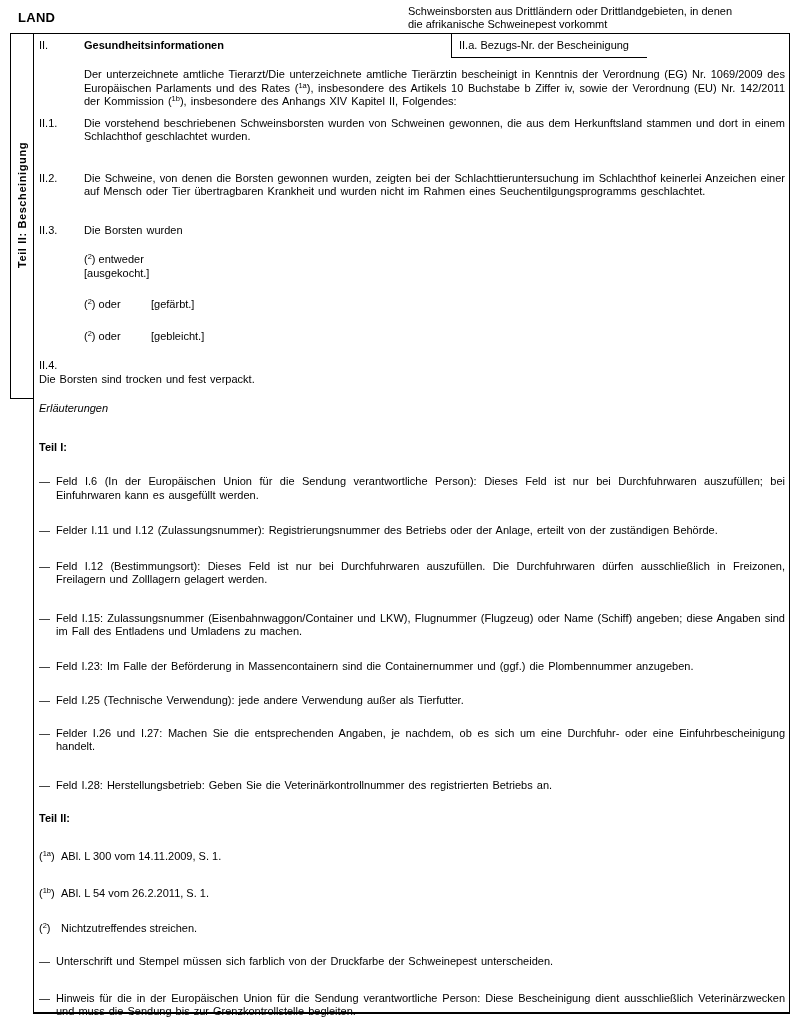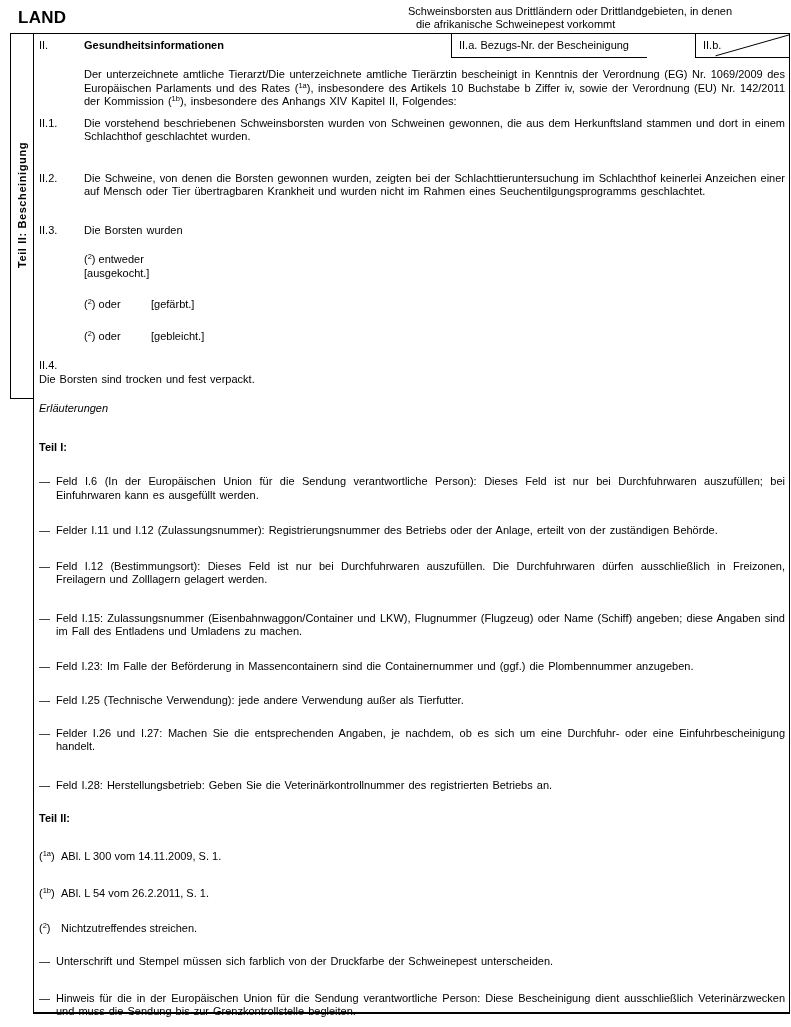--- a/index.html
+++ b/index.html
@@ -1,23 +1,23 @@
 <!DOCTYPE html>
 <html><head>
 <meta charset="utf-8">
 <style>
   html,body{margin:0;padding:0;}
   body{
     width:791px;height:1027px;position:relative;background:#ffffff;color:#000;
     font-family:"Liberation Sans","DejaVu Sans",sans-serif;font-size:11px;line-height:13.5px;
     -webkit-font-smoothing:antialiased;
   }
-  .land{position:absolute;left:18px;top:11px;font-weight:bold;font-size:17px;letter-spacing:0.3px;}
+  .land{position:absolute;left:18px;top:11px;font-weight:bold;font-size:13px;letter-spacing:0.3px;}
   .doc-title{position:absolute;left:408px;top:5px;width:381px;font-weight:normal;line-height:12.5px;text-align:justify;}
-  .doc-title .line2{text-align:left;display:block;margin-left:8px;}
+  .doc-title .line2{text-align:left;display:block;}
 
   .side-strip{
     position:absolute;left:10px;top:33px;width:24px;height:366px;box-sizing:border-box;
     border-left:1px solid #000;border-top:1px solid #000;border-bottom:1px solid #000;
   }
   .vtext{
     position:absolute;left:50%;top:47%;transform:translate(-50%,-50%) rotate(-90deg);
     white-space:nowrap;font-weight:bold;font-size:11px;letter-spacing:0.6px;
   }
 
@@ -64,26 +64,20 @@
 
 <div class="main-box">
 
   <div class="header-row">
     <div class="hc-left">
       <span class="num">II.</span>
       <span class="ttl">Gesundheitsinformationen</span>
     </div>
     <div class="hc-mid">
       <span>II.a. Bezugs-Nr. der Bescheinigung</span>
-    </div>
-    <div class="hc-right">
-      <span>II.b.</span>
-      <svg viewBox="0 0 100 100" preserveAspectRatio="none" aria-hidden="true">
-        <line x1="21" y1="95" x2="100" y2="4" stroke="#000" stroke-width="1" vector-effect="non-scaling-stroke"></line>
-      </svg>
     </div>
   </div>
 
   <div class="content">
 
     <div class="para">
       <span class="num"></span>
       <span class="body"><span>Der unterzeichnete amtliche Tierarzt/Die unterzeichnete amtliche Tierärztin bescheinigt in Kenntnis der Verordnung (EG) Nr. 1069/2009 des Europäischen Parlaments und des Rates (</span><sup>1a</sup><span>), insbesondere des Artikels 10 Buchstabe b Ziffer iv, sowie der Verordnung (EU) Nr. 142/2011 der Kommission (</span><sup>1b</sup><span>), insbesondere des Anhangs XIV Kapitel II, Folgendes:</span></span>
     </div>
 

